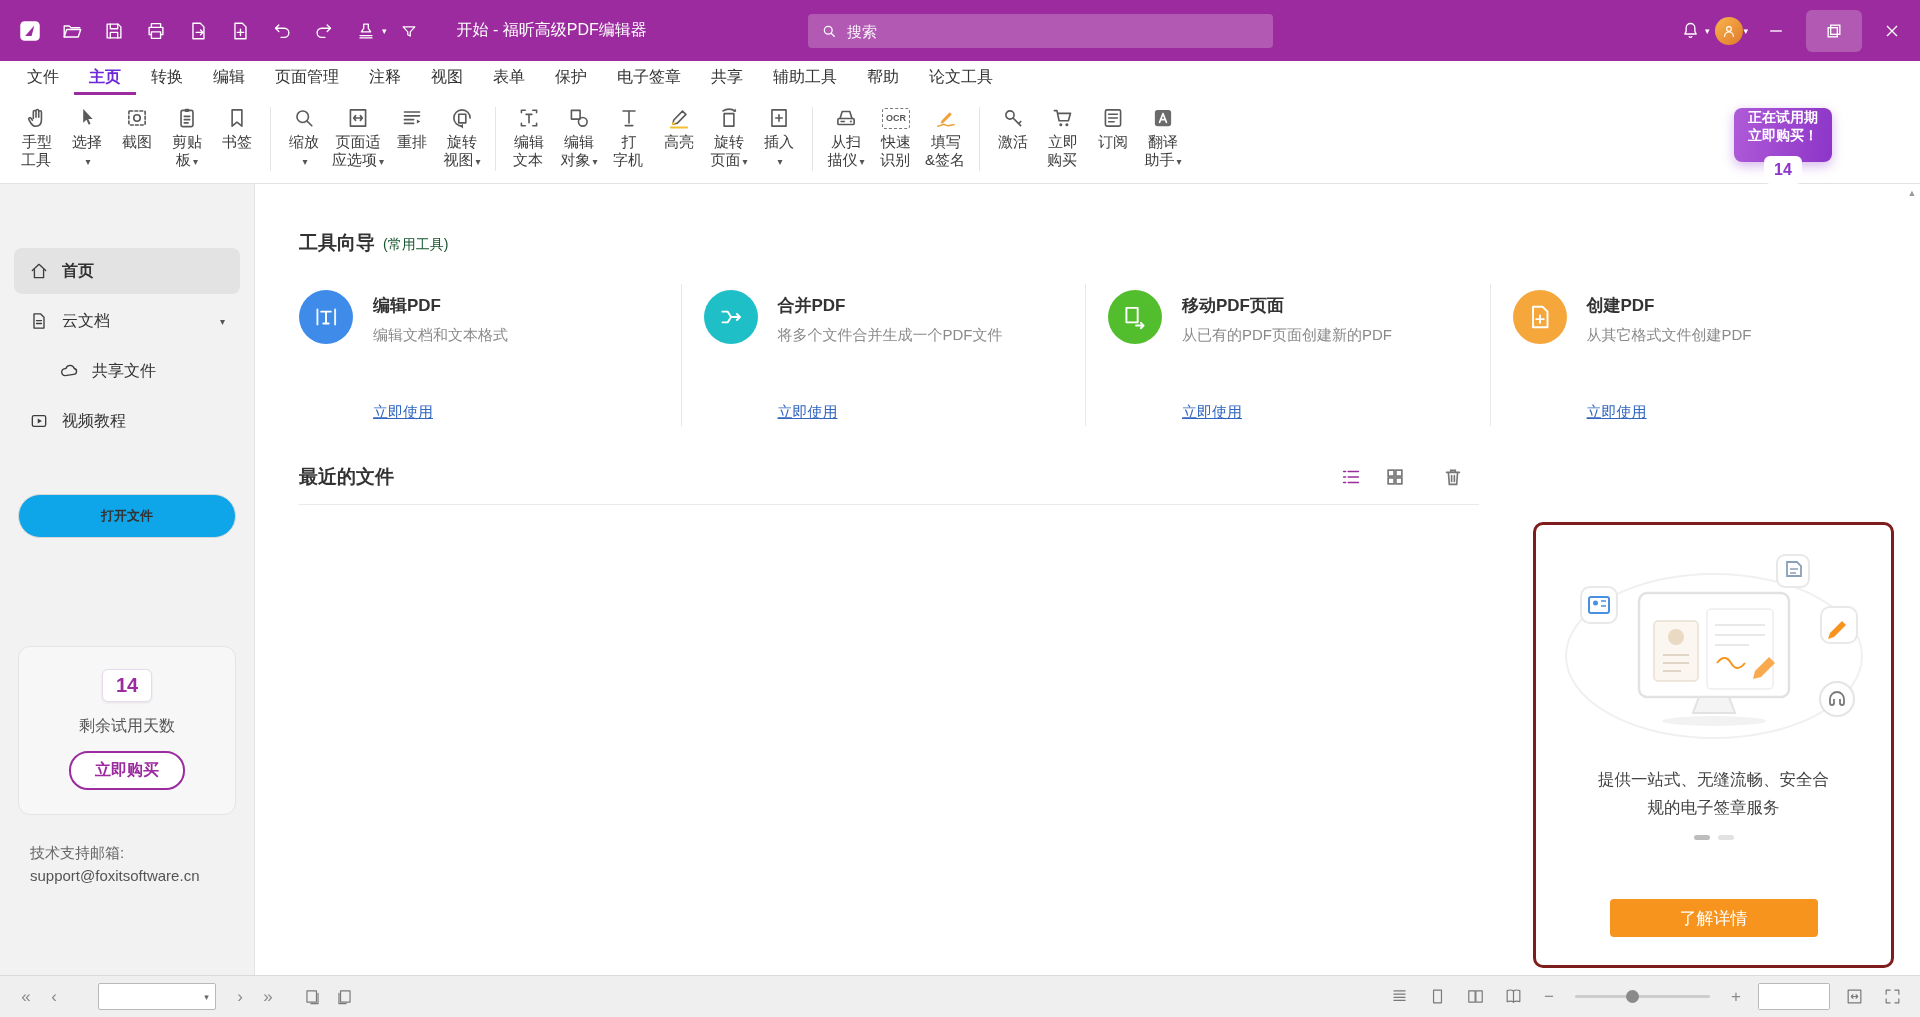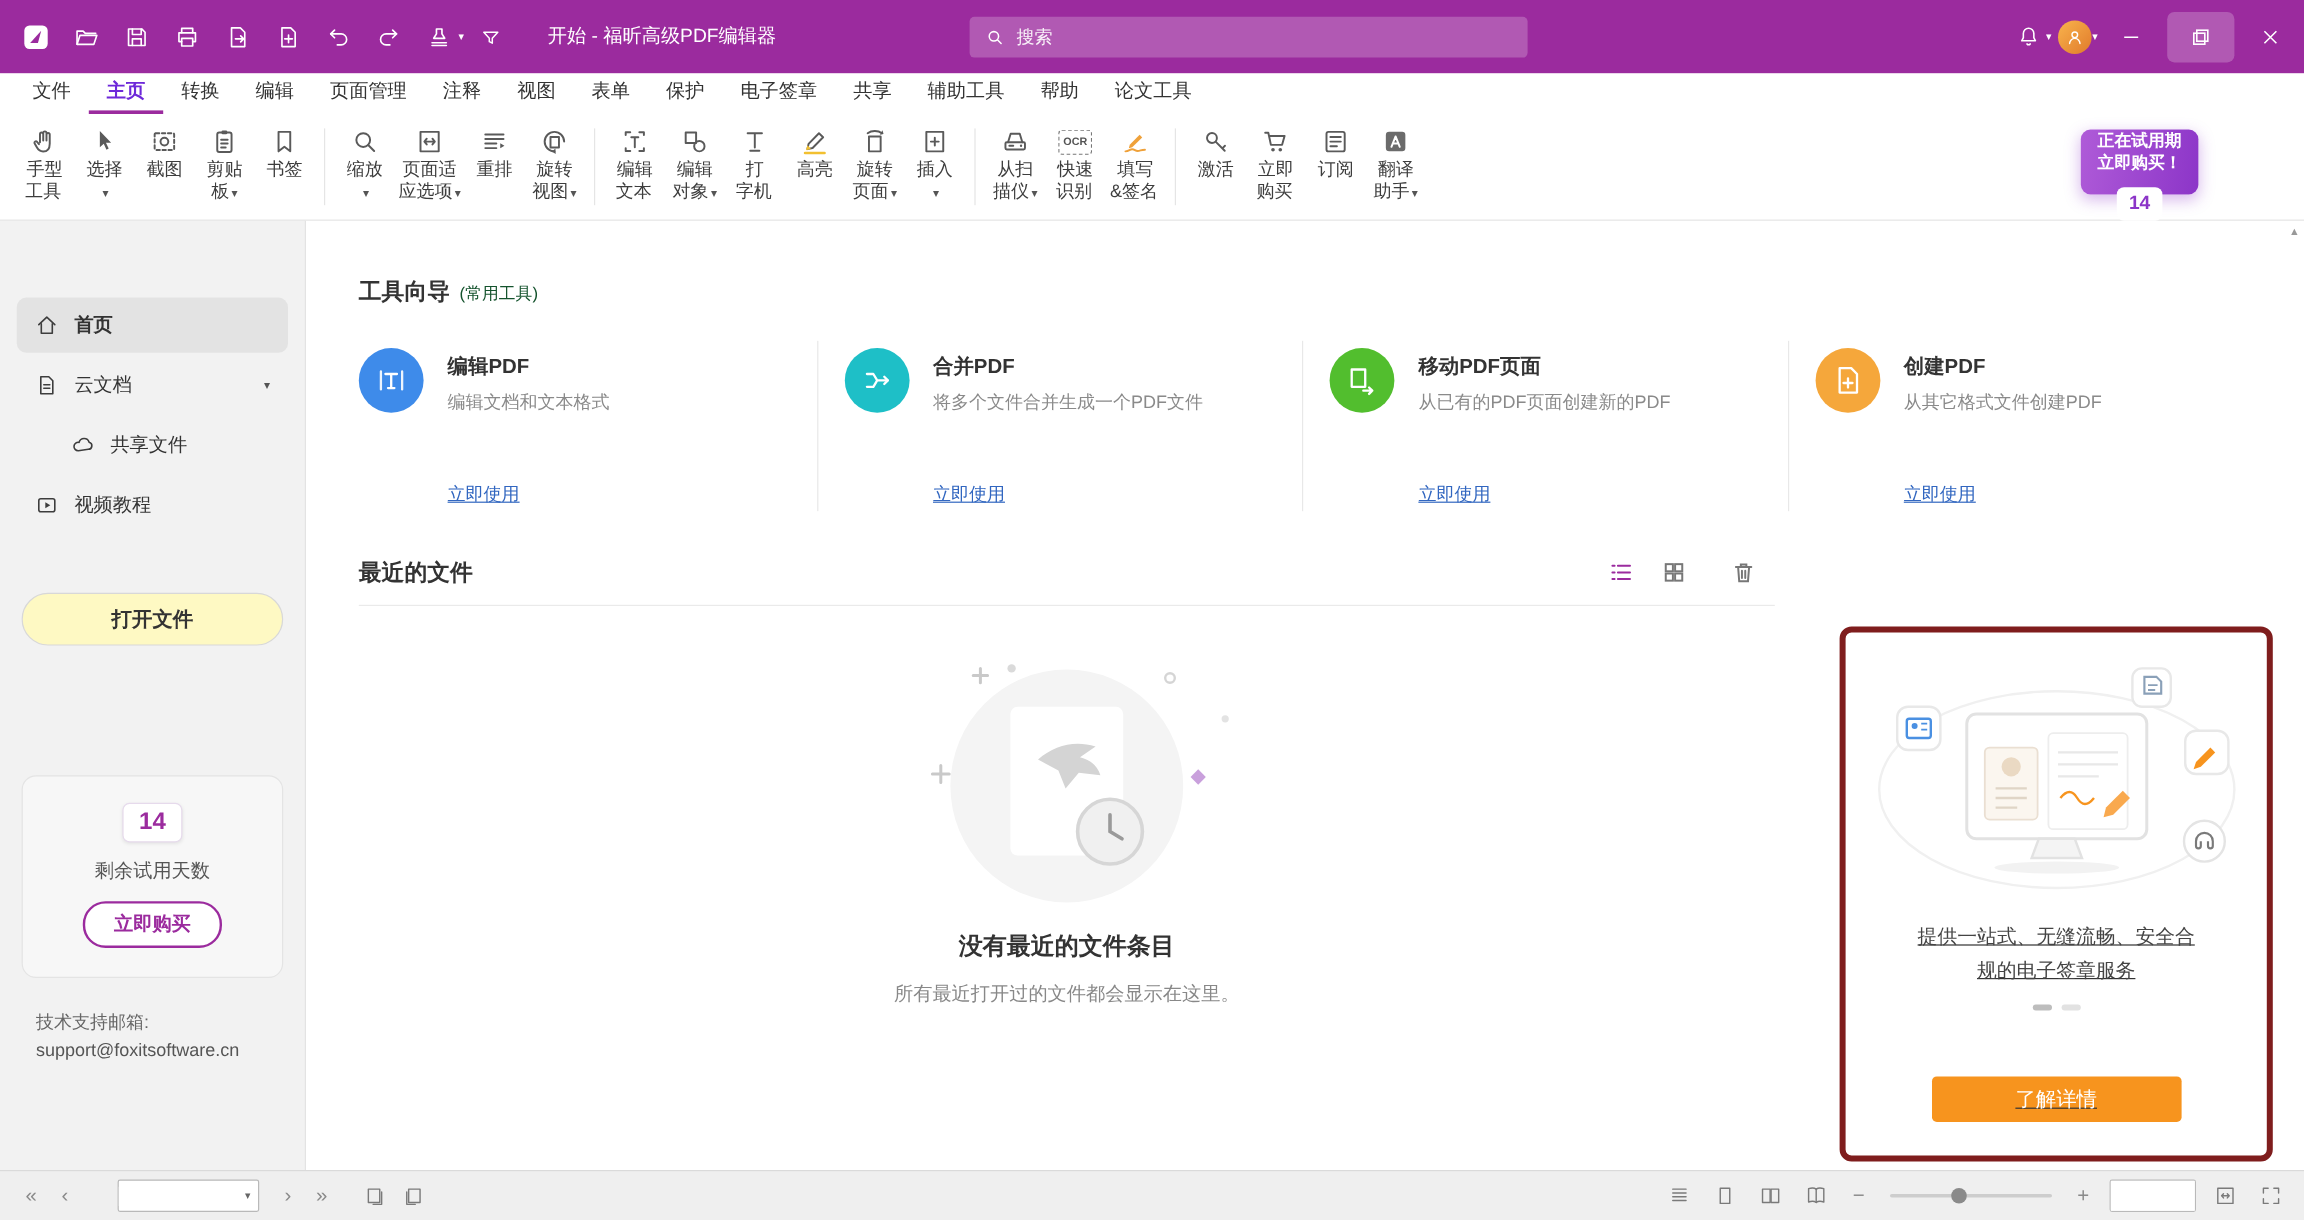--- a/index.html
+++ b/index.html
@@ -44,21 +44,21 @@
   
   .body-row { display:flex; height:791px; position:relative; }
 
   
   .sidebar { width:255px; flex:none; background:#F2F2F2; border-right:1px solid #E3E3E3; padding-top:60px; display:flex; flex-direction:column; }
   .side-item { display:flex; align-items:center; gap:13px; height:46px; margin:4px 14px 0; padding:0 15px; border-radius:8px; font-size:16px; color:#333; }
   .side-item.active { background:#E3E3E3; font-weight:bold; }
   .side-item.sub { margin-left:44px; }
   .side-item svg { stroke:#3D3D3D; fill:none; stroke-width:1.6; stroke-linecap:round; stroke-linejoin:round; }
   .side-caret { margin-left:auto; font-size:10px; color:#555; }
-  .open-btn { margin:50px auto 0; width:218px; height:44px; border-radius:22px; background:#fef9c3; border:1px solid #D8D8D8; font-size:17px; font-weight:bold; color:#333; display:flex; align-items:center; justify-content:center; font-family:inherit; }
+  .open-btn { margin:50px auto 0; width:218px; height:44px; border-radius:22px; background:#0ea5e9; border:1px solid #D8D8D8; font-size:13px; font-weight:bold; color:#333; display:flex; align-items:center; justify-content:center; font-family:inherit; }
   .trial-card { margin:108px auto 0; width:218px; border-radius:12px; background:#F7F7F7; border:1px solid #E4E4E4; padding:22px 0 24px; display:flex; flex-direction:column; align-items:center; gap:14px; }
   .days-box { background:#fff; border:1px solid #E6DAEC; border-radius:6px; padding:4px 13px; color:#9B2B9E; font-size:20px; font-weight:bold; box-shadow:0 1px 3px rgba(0,0,0,.08); }
   .trial-caption { font-size:16px; color:#555; }
   .buy-pill { border:2px solid #9B2B9E; color:#9B2B9E; background:#fff; border-radius:19px; padding:7px 24px; font-size:16px; font-weight:bold; font-family:inherit; }
   .contact { margin:26px 0 0 30px; font-size:15px; color:#666; line-height:23px; }
   .contact .blk + .blk { margin-top:22px; }
   .contact .val { color:#555; }
 
   
   .content { flex:1; position:relative; padding:0 26px 0 44px; background:#fff; min-width:0; }
@@ -81,21 +81,21 @@
   .recent-left { flex:1; min-width:0; }
   .recent-head { display:flex; align-items:center; border-bottom:1px solid #EAEAEA; padding-bottom:14px; }
   .recent-title { font-size:19px; font-weight:bold; color:#333; }
   .rh-icons { margin-left:auto; display:flex; align-items:center; gap:20px; margin-right:14px; }
   .rh-icons .ico { width:24px; height:24px; display:flex; align-items:center; justify-content:center; }
   .rh-icons svg { fill:none; stroke-width:1.8; stroke-linecap:round; }
   .empty { display:flex; flex-direction:column; align-items:center; margin-top:28px; }
   .empty-title { font-size:20px; font-weight:bold; color:#333; margin-top:12px; }
   .empty-desc { font-size:16px; color:#888; margin-top:16px; }
 
-  .promo-card { width:361px; flex:none; margin-left:54px; margin-top:58px; border:5px solid #7f1d1d; border-radius:10px; background:#fff; height:446px; display:flex; flex-direction:column; align-items:center; padding:26px 20px 28px;text-decoration:underline; }
+  .promo-card { width:361px; flex:none; margin-left:54px; margin-top:58px; border:3px solid #7f1d1d; border-radius:10px; background:#fff; height:446px; display:flex; flex-direction:column; align-items:center; padding:26px 20px 28px; }
   .promo-text { margin-top:14px; text-align:center; font-size:16.5px; color:#444; line-height:28px; }
   .promo-dots { display:flex; gap:8px; margin-top:14px; }
   .dot { width:16px; height:5px; border-radius:3px; background:#E2E2E2; }
   .dot.on { background:#BDBDBD; }
   .promo-btn { margin-top:auto; width:208px; height:38px; background:#F7941E; color:#fff; font-size:17px; border:none; border-radius:4px; font-family:inherit; display:flex; align-items:center; justify-content:center; cursor:pointer; }
 
   .scroll-strip { position:absolute; right:1px; top:2px; width:14px; height:789px; display:flex; justify-content:center; }
   .scroll-up { font-size:9px; color:#999; line-height:14px; }
 
   
@@ -621,37 +621,20 @@
             </span>
             <span class="ico" style="margin-left:14px">
               <svg width="22" height="22" viewBox="0 0 24 24" style="stroke:#777">
                   <path d="M5 7h14M9.5 7V4.8h5V7M7 7l1 13h8l1-13"></path>
                   <path d="M10.5 10.5v6.5M13.5 10.5v6.5"></path>
                 </svg>
             </span>
           </span>
         </div>
 
-        <div class="empty">
-          <svg width="300" height="230" viewBox="0 0 300 230">
-            <circle cx="150" cy="122" r="97" fill="#F4F4F4"></circle>
-            <rect x="103" y="56" width="94" height="124" rx="6" fill="#FFFFFF"></rect>
-            <path d="M126 100c14-12 30-16 48-11l-13 9c9 2 15 8 17 15l-18-2-11 13-6-15z" fill="#D4D4D4"></path>
-            <circle cx="186" cy="160" r="27" fill="#F0F0F0" stroke="#D6D6D6" stroke-width="3"></circle>
-            <path d="M186 146v14l10 6" stroke="#9A9A9A" stroke-width="3" fill="none" stroke-linecap="round"></path>
-            <path d="M38 112h14M45 105v14" stroke="#C9C9C9" stroke-width="2.5" stroke-linecap="round"></path>
-            <path d="M72 30h12M78 24v12" stroke="#C9C9C9" stroke-width="2.5" stroke-linecap="round"></path>
-            <circle cx="104" cy="24" r="3.5" fill="#DADADA"></circle>
-            <circle cx="236" cy="32" r="4" fill="none" stroke="#D5D5D5" stroke-width="2"></circle>
-            <rect x="255" y="110" width="9" height="9" transform="rotate(45 259.5 114.5)" fill="#C9A0DC"></rect>
-            <circle cx="282" cy="66" r="3" fill="#E3E3E3"></circle>
-          </svg>
-          <div class="empty-title">没有最近的文件条目</div>
-          <div class="empty-desc">所有最近打开过的文件都会显示在这里。</div>
-        </div>
       </div>
 
       <div class="promo-card">
         <svg width="310" height="200" viewBox="0 0 310 200">
           <ellipse cx="155" cy="105" rx="148" ry="82" fill="none" stroke="#F0F0F0" stroke-width="2"></ellipse>
           <rect x="80" y="42" width="150" height="104" rx="8" fill="#FFFFFF" stroke="#E2E2E2" stroke-width="2.5"></rect>
           <rect x="95" y="70" width="44" height="60" rx="4" fill="#FBF6EF" stroke="#EADFD2" stroke-width="1.5"></rect>
           <circle cx="117" cy="86" r="8" fill="#EAD9C3"></circle>
           <path d="M104 104h26M104 112h26M104 120h18" stroke="#E0D5C6" stroke-width="2"></path>
           <rect x="148" y="58" width="66" height="80" rx="4" fill="#FFFFFF" stroke="#EDEDED" stroke-width="1.5"></rect>

